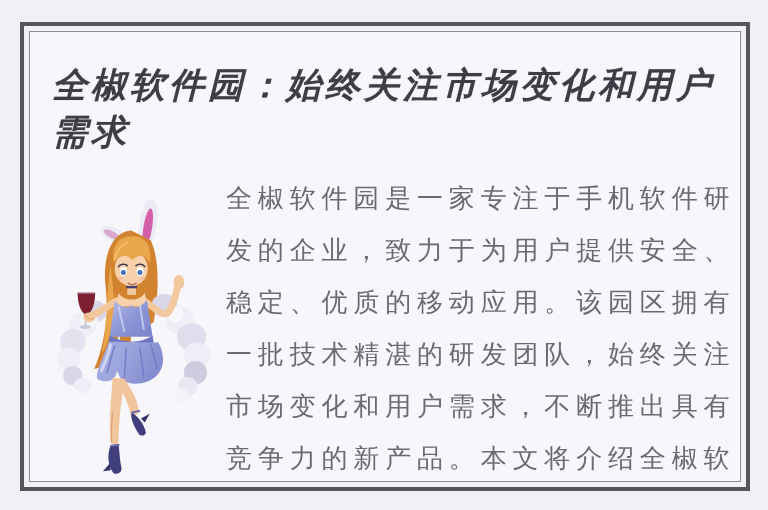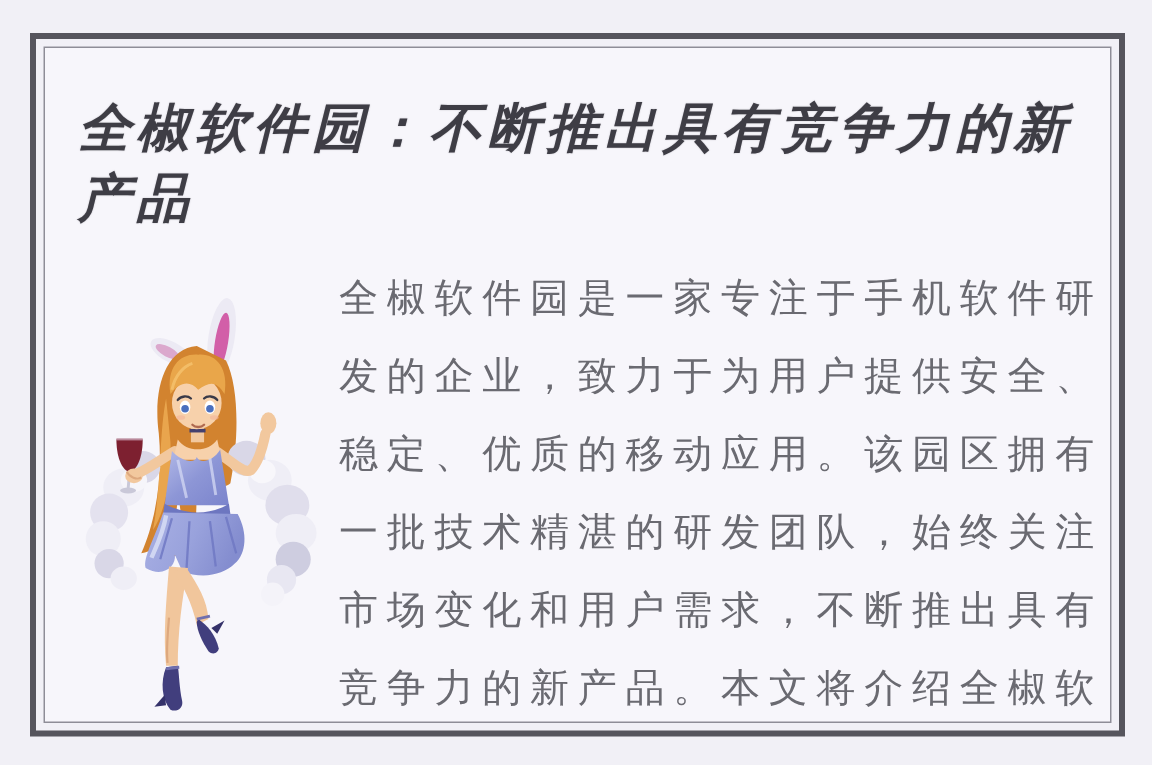--- a/index.html
+++ b/index.html
@@ -64,21 +64,21 @@
     text-justify: inter-character;
   }
 </style>
 </head>
 <body>
 
 <div class="outer-frame">
   <div class="inner-frame">
     <div class="content">
 
-      <h1 class="article-title">全椒软件园：不断推出具有竞争力的新产品</h1>
+      <h1 class="article-title">全椒软件园：始终关注市场变化和用户需求</h1>
 
       <div class="article-row">
 
         <div class="figure-wrap">
           <svg viewBox="0 0 172 308" xmlns="http://www.w3.org/2000/svg">
             <defs>
               <linearGradient id="dressGrad" x1="0" y1="0" x2="1" y2="1">
                 <stop offset="0" stop-color="#b3bae8"></stop>
                 <stop offset="0.5" stop-color="#8d96d6"></stop>
                 <stop offset="1" stop-color="#7b84cc"></stop>

